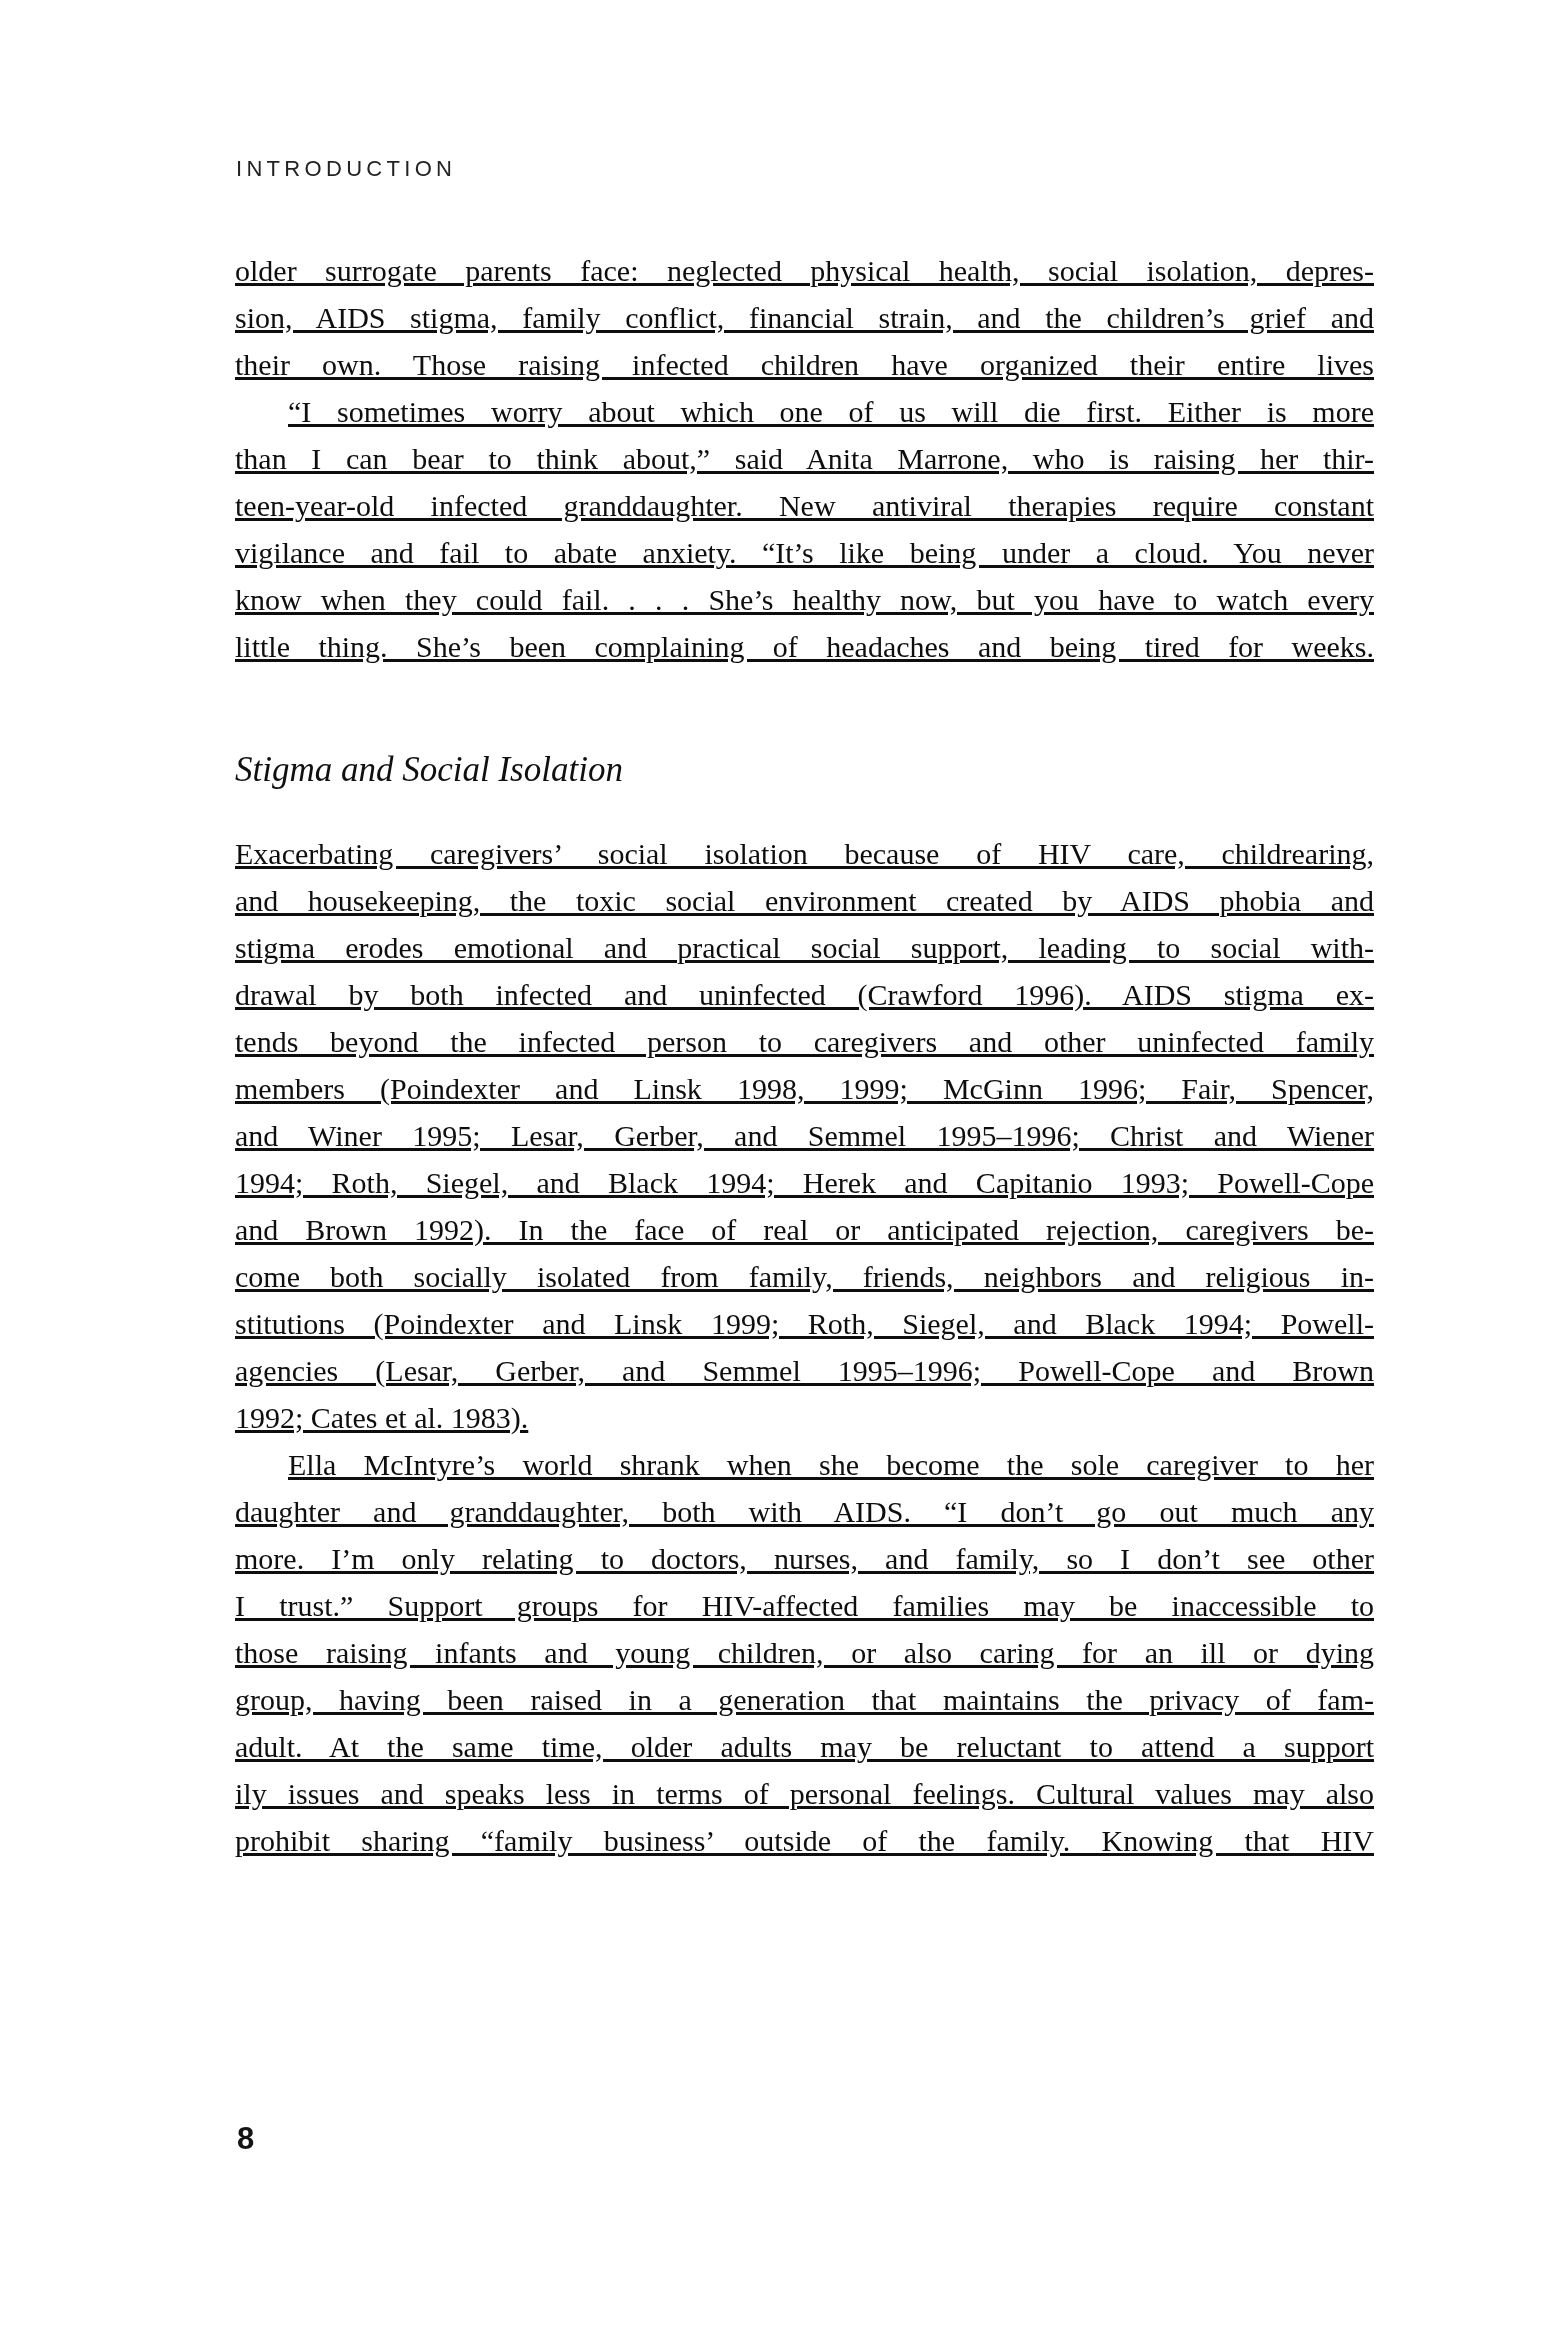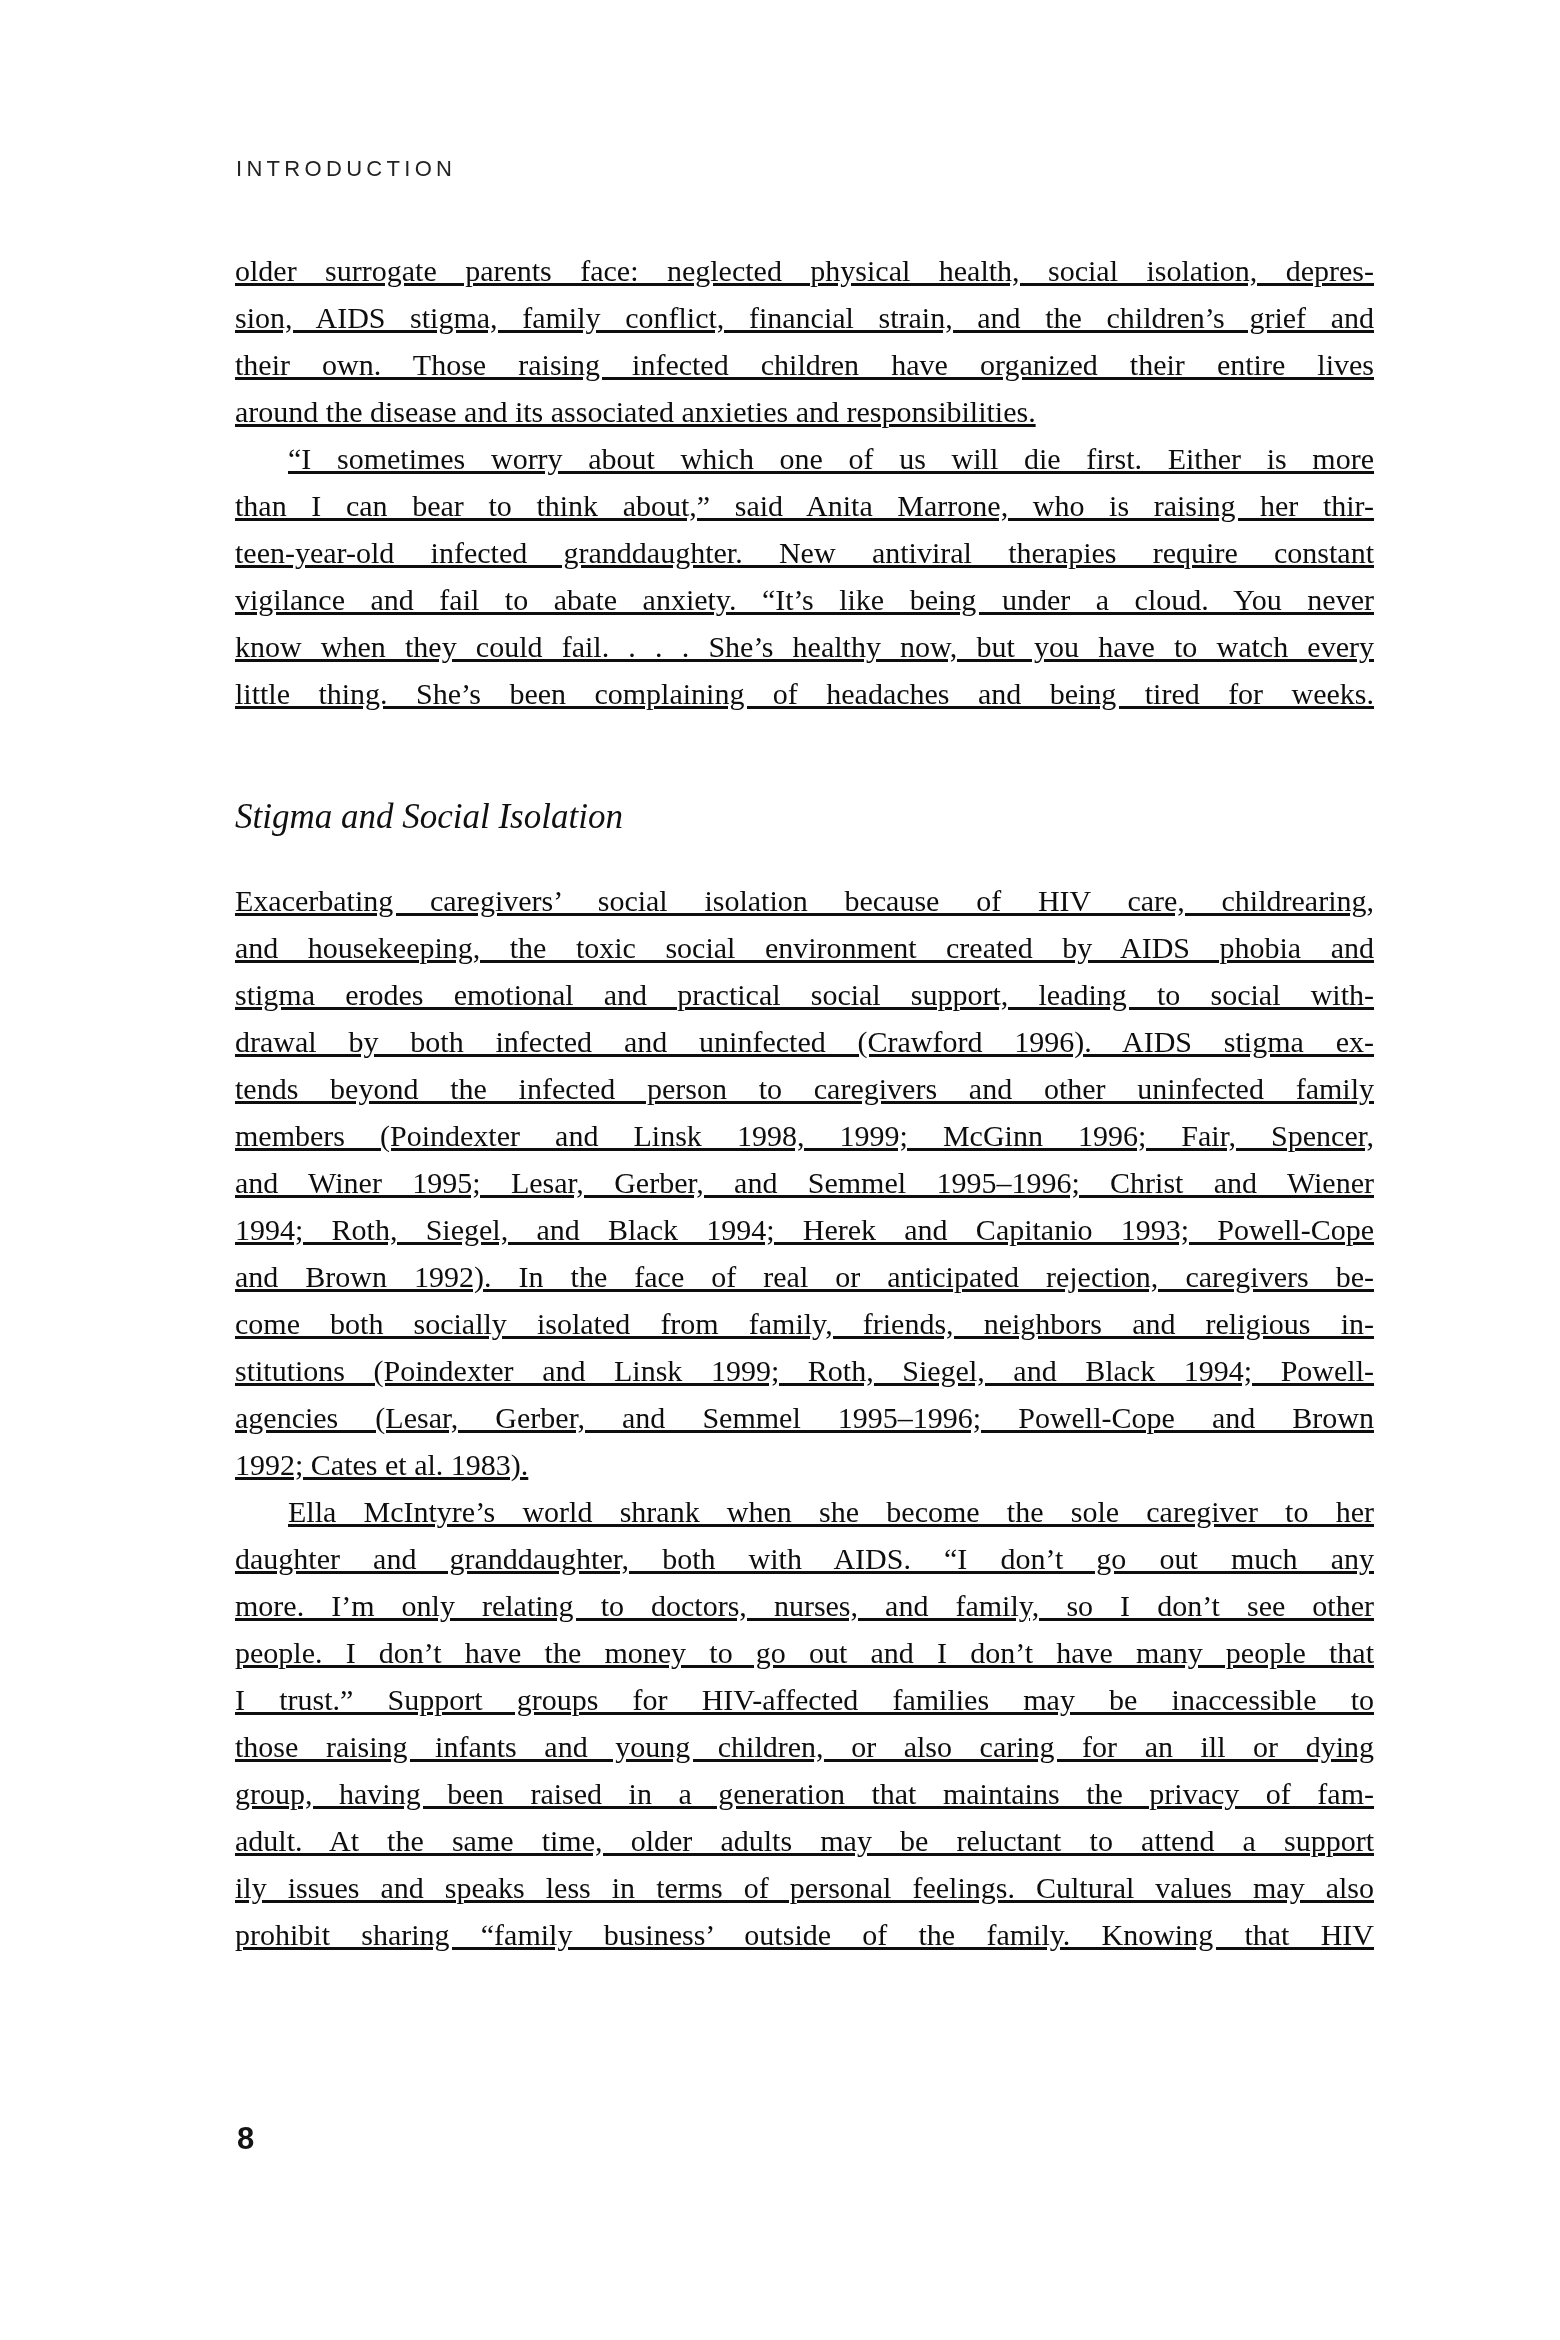--- a/index.html
+++ b/index.html
@@ -75,21 +75,20 @@
 <body>
 
 <div class="page">
   <header class="running-header">INTRODUCTION</header>
 
   <main class="text-column">
       <div class="para">
         <div class="line">older surrogate parents face: neglected physical health, social isolation, depres-</div>
         <div class="line">sion, AIDS stigma, family conflict, financial strain, and the children’s grief and</div>
         <div class="line">their own. Those raising infected children have organized their entire lives</div>
-        <div class="line last">around the disease and its associated anxieties and responsibilities.</div>
       </div>
       <div class="para indent">
         <div class="line">“I sometimes worry about which one of us will die first. Either is more</div>
         <div class="line">than I can bear to think about,” said Anita Marrone, who is raising her thir-</div>
         <div class="line">teen-year-old infected granddaughter. New antiviral therapies require constant</div>
         <div class="line">vigilance and fail to abate anxiety. “It’s like being under a cloud. You never</div>
         <div class="line">know when they could fail. . . . She’s healthy now, but you have to watch every</div>
         <div class="line">little thing. She’s been complaining of headaches and being tired for weeks.</div>
       </div>
       <div class="section-heading">Stigma and Social Isolation</div>
@@ -105,21 +104,20 @@
         <div class="line">and Brown 1992). In the face of real or anticipated rejection, caregivers be-</div>
         <div class="line">come both socially isolated from family, friends, neighbors and religious in-</div>
         <div class="line">stitutions (Poindexter and Linsk 1999; Roth, Siegel, and Black 1994; Powell-</div>
         <div class="line">agencies (Lesar, Gerber, and Semmel 1995–1996; Powell-Cope and Brown</div>
         <div class="line last">1992; Cates et al. 1983).</div>
       </div>
       <div class="para indent">
         <div class="line">Ella McIntyre’s world shrank when she become the sole caregiver to her</div>
         <div class="line">daughter and granddaughter, both with AIDS. “I don’t go out much any</div>
         <div class="line">more. I’m only relating to doctors, nurses, and family, so I don’t see other</div>
-        <div class="line">people. I don’t have the money to go out and I don’t have many people that</div>
         <div class="line">I trust.” Support groups for HIV-affected families may be inaccessible to</div>
         <div class="line">those raising infants and young children, or also caring for an ill or dying</div>
         <div class="line">group, having been raised in a generation that maintains the privacy of fam-</div>
         <div class="line">adult. At the same time, older adults may be reluctant to attend a support</div>
         <div class="line">ily issues and speaks less in terms of personal feelings. Cultural values may also</div>
         <div class="line">prohibit sharing “family business’ outside of the family. Knowing that HIV</div>
       </div>
     </main>
 
   <div class="folio">8</div>

